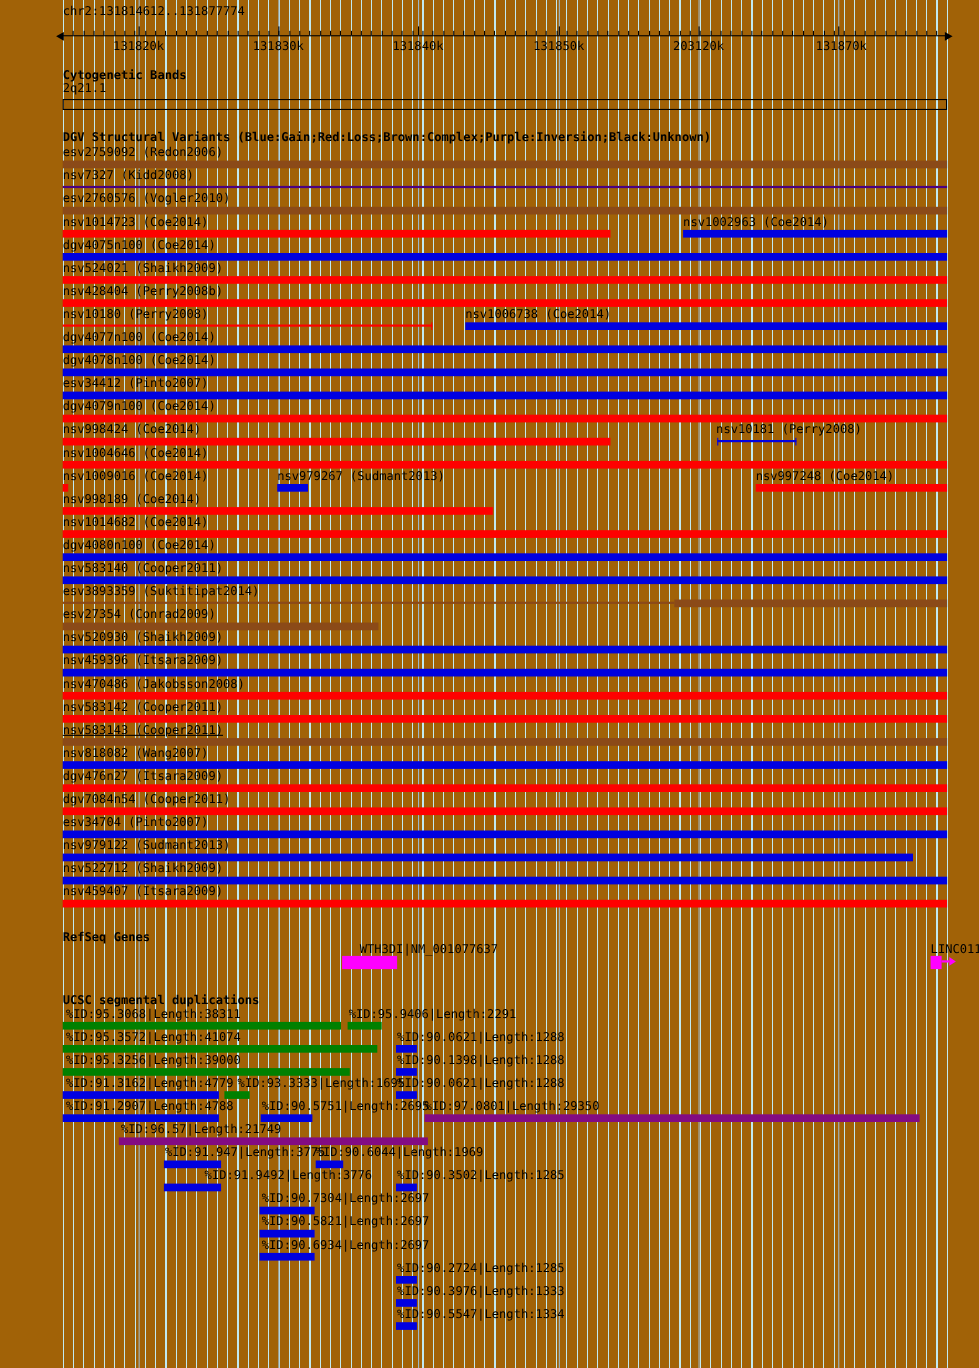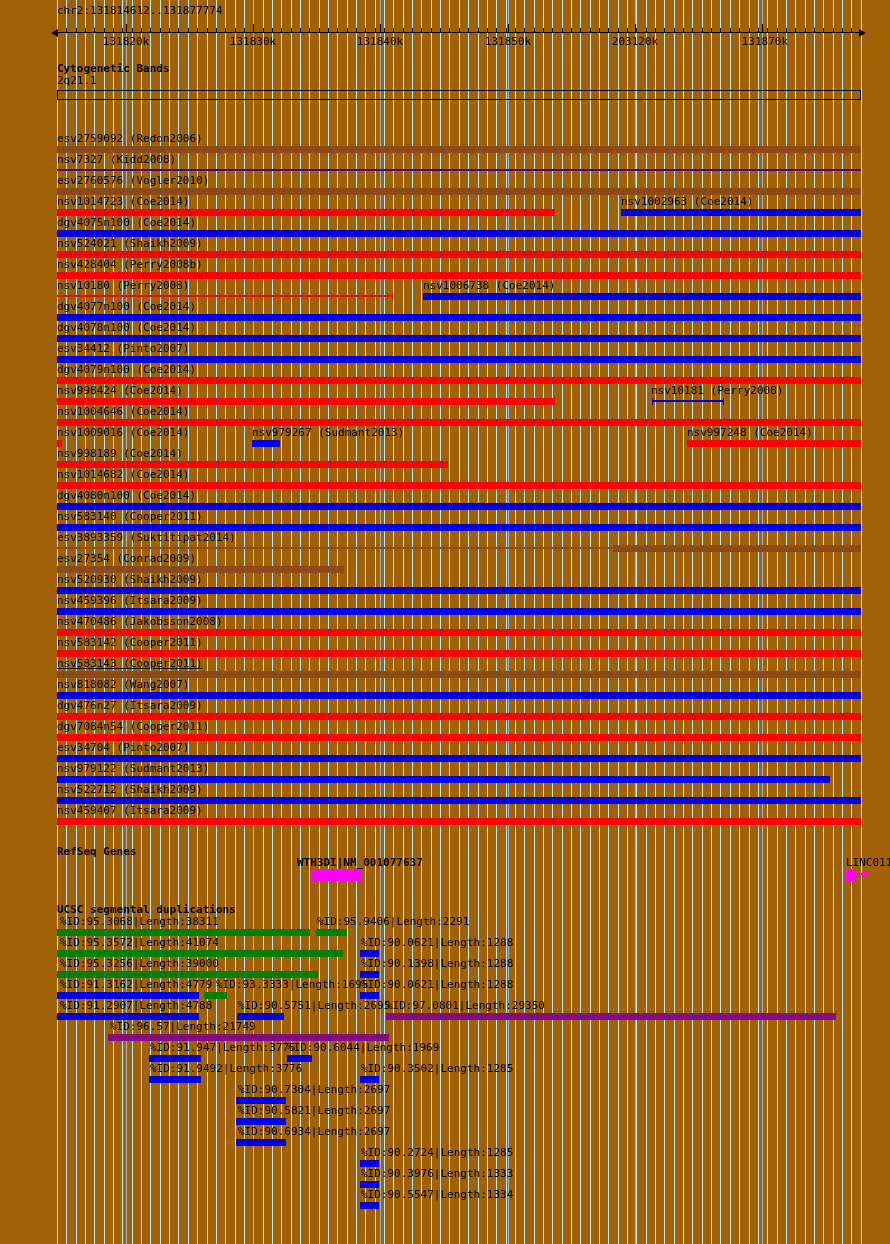--- a/index.html
+++ b/index.html
@@ -133,20 +133,21 @@
       <div class="abs label" style="left: 823px; top: 28px; width: 1px; height: 4px; background: rgb(0, 0, 0);"></div>
       <div class="abs label" style="left: 833px; top: 28px; width: 1px; height: 4px; background: rgb(0, 0, 0);"></div>
       <div class="abs label" style="left: 842px; top: 28px; width: 1px; height: 4px; background: rgb(0, 0, 0);"></div>
       <div class="abs label" style="left: 851px; top: 28px; width: 1px; height: 4px; background: rgb(0, 0, 0);"></div>
     </div>
 
   <div class="abs bold" style="left:57px;top:62px">Cytogenetic Bands</div>
   <div class="abs label" style="left:57px;top:75px">2q21.1</div>
   <div id="cytoband-box" class="abs"></div>
 
+  <div class="abs bold" style="left:57px;top:118px">DGV Structural Variants (Blue:Gain;Red:Loss;Brown:Complex;Purple:Inversion;Black:Unknown)</div>
   <div id="dgv-track">
       <div class="abs label" style="left: 57px; top: 133px;">esv2759092 (Redon2006)</div>
       <div class="abs label" style="left: 57px; top: 146px; width: 804px; height: 7px; background: rgb(139, 74, 24);"></div>
       <div class="abs label" style="left: 57px; top: 154px;">nsv7327 (Kidd2008)</div>
       <div class="abs label" style="left: 57px; top: 169px; width: 804px; height: 2px; background: rgb(75, 0, 130);"></div>
       <div class="abs label" style="left: 57px; top: 175px;">esv2760576 (Vogler2010)</div>
       <div class="abs label" style="left: 57px; top: 188px; width: 804px; height: 7px; background: rgb(139, 74, 24);"></div>
       <div class="abs label" style="left: 57px; top: 196px;">nsv1014723 (Coe2014)</div>
       <div class="abs label" style="left: 57px; top: 209px; width: 498px; height: 7px; background: rgb(255, 0, 0);"></div>
       <div class="abs label" style="left: 621px; top: 196px;">nsv1002963 (Coe2014)</div>
@@ -218,21 +219,21 @@
       <div class="abs label" style="left: 57px; top: 763px;">nsv979122 (Sudmant2013)</div>
       <div class="abs label" style="left: 57px; top: 776px; width: 773px; height: 7px; background: rgb(0, 0, 224);"></div>
       <div class="abs label" style="left: 57px; top: 784px;">nsv522712 (Shaikh2009)</div>
       <div class="abs label" style="left: 57px; top: 797px; width: 804px; height: 7px; background: rgb(0, 0, 224);"></div>
       <div class="abs label" style="left: 57px; top: 805px;">nsv459407 (Itsara2009)</div>
       <div class="abs label" style="left: 57px; top: 818px; width: 804px; height: 7px; background: rgb(255, 0, 0);"></div>
     </div>
 
   <div class="abs bold" style="left:57px;top:845px">RefSeq Genes</div>
   <div id="refseq-track">
-      <div class="abs label" style="left: 297px; top: 857px; font-weight: bold;">WTH3DI|NM_001077637</div>
+      <div class="abs label" style="left: 327px; top: 857px;">WTH3DI|NM_001077637</div>
       <div class="abs label" style="left: 311px; top: 869px; width: 50px; height: 12px; background: rgb(255, 0, 255);"></div>
       <div class="abs label" style="left: 846px; top: 857px;">LINC011</div>
       <div class="abs label" style="left: 846px; top: 869px; width: 10px; height: 12px; background: rgb(255, 0, 255);"></div>
       <div class="abs label" style="left: 856px; top: 873px; width: 7px; height: 2px; background: rgb(255, 0, 255);"></div>
       <div class="abs label" style="left: 863px; top: 870px; width: 0px; height: 0px; border-top: 4px solid transparent; border-bottom: 4px solid transparent; border-left: 6px solid rgb(255, 0, 255);"></div>
     </div>
 
   <div class="abs bold" style="left:57px;top:903px">UCSC segmental duplications</div>
   <div id="segdup-track">
       <div class="abs label" style="left: 60px; top: 916px;">%ID:95.3068|Length:38311</div>
@@ -258,21 +259,21 @@
       <div class="abs label" style="left: 238px; top: 1000px;">%ID:90.5751|Length:2695</div>
       <div class="abs label" style="left: 237px; top: 1013px; width: 47px; height: 7px; background: rgb(0, 0, 224);"></div>
       <div class="abs label" style="left: 386px; top: 1000px;">%ID:97.0801|Length:29350</div>
       <div class="abs label" style="left: 386px; top: 1013px; width: 450px; height: 7px; background: rgb(131, 11, 131);"></div>
       <div class="abs label" style="left: 110px; top: 1021px;">%ID:96.57|Length:21749</div>
       <div class="abs label" style="left: 108px; top: 1034px; width: 281px; height: 7px; background: rgb(131, 11, 131);"></div>
       <div class="abs label" style="left: 150px; top: 1042px;">%ID:91.947|Length:3775</div>
       <div class="abs label" style="left: 149px; top: 1055px; width: 52px; height: 7px; background: rgb(0, 0, 224);"></div>
       <div class="abs label" style="left: 287px; top: 1042px;">%ID:90.6044|Length:1969</div>
       <div class="abs label" style="left: 287px; top: 1055px; width: 25px; height: 7px; background: rgb(0, 0, 224);"></div>
-      <div class="abs label" style="left: 150px; top: 1063px;">%ID:91.9492|Length:3776</div>
+      <div class="abs label" style="left: 150px; top: 1063px; padding-left: 36px;">%ID:91.9492|Length:3776</div>
       <div class="abs label" style="left: 149px; top: 1076px; width: 52px; height: 7px; background: rgb(0, 0, 224);"></div>
       <div class="abs label" style="left: 361px; top: 1063px;">%ID:90.3502|Length:1285</div>
       <div class="abs label" style="left: 360px; top: 1076px; width: 19px; height: 7px; background: rgb(0, 0, 224);"></div>
       <div class="abs label" style="left: 238px; top: 1084px;">%ID:90.7304|Length:2697</div>
       <div class="abs label" style="left: 236px; top: 1097px; width: 50px; height: 7px; background: rgb(0, 0, 224);"></div>
       <div class="abs label" style="left: 238px; top: 1105px;">%ID:90.5821|Length:2697</div>
       <div class="abs label" style="left: 236px; top: 1118px; width: 50px; height: 7px; background: rgb(0, 0, 224);"></div>
       <div class="abs label" style="left: 238px; top: 1126px;">%ID:90.6934|Length:2697</div>
       <div class="abs label" style="left: 236px; top: 1139px; width: 50px; height: 7px; background: rgb(0, 0, 224);"></div>
       <div class="abs label" style="left: 361px; top: 1147px;">%ID:90.2724|Length:1285</div>

